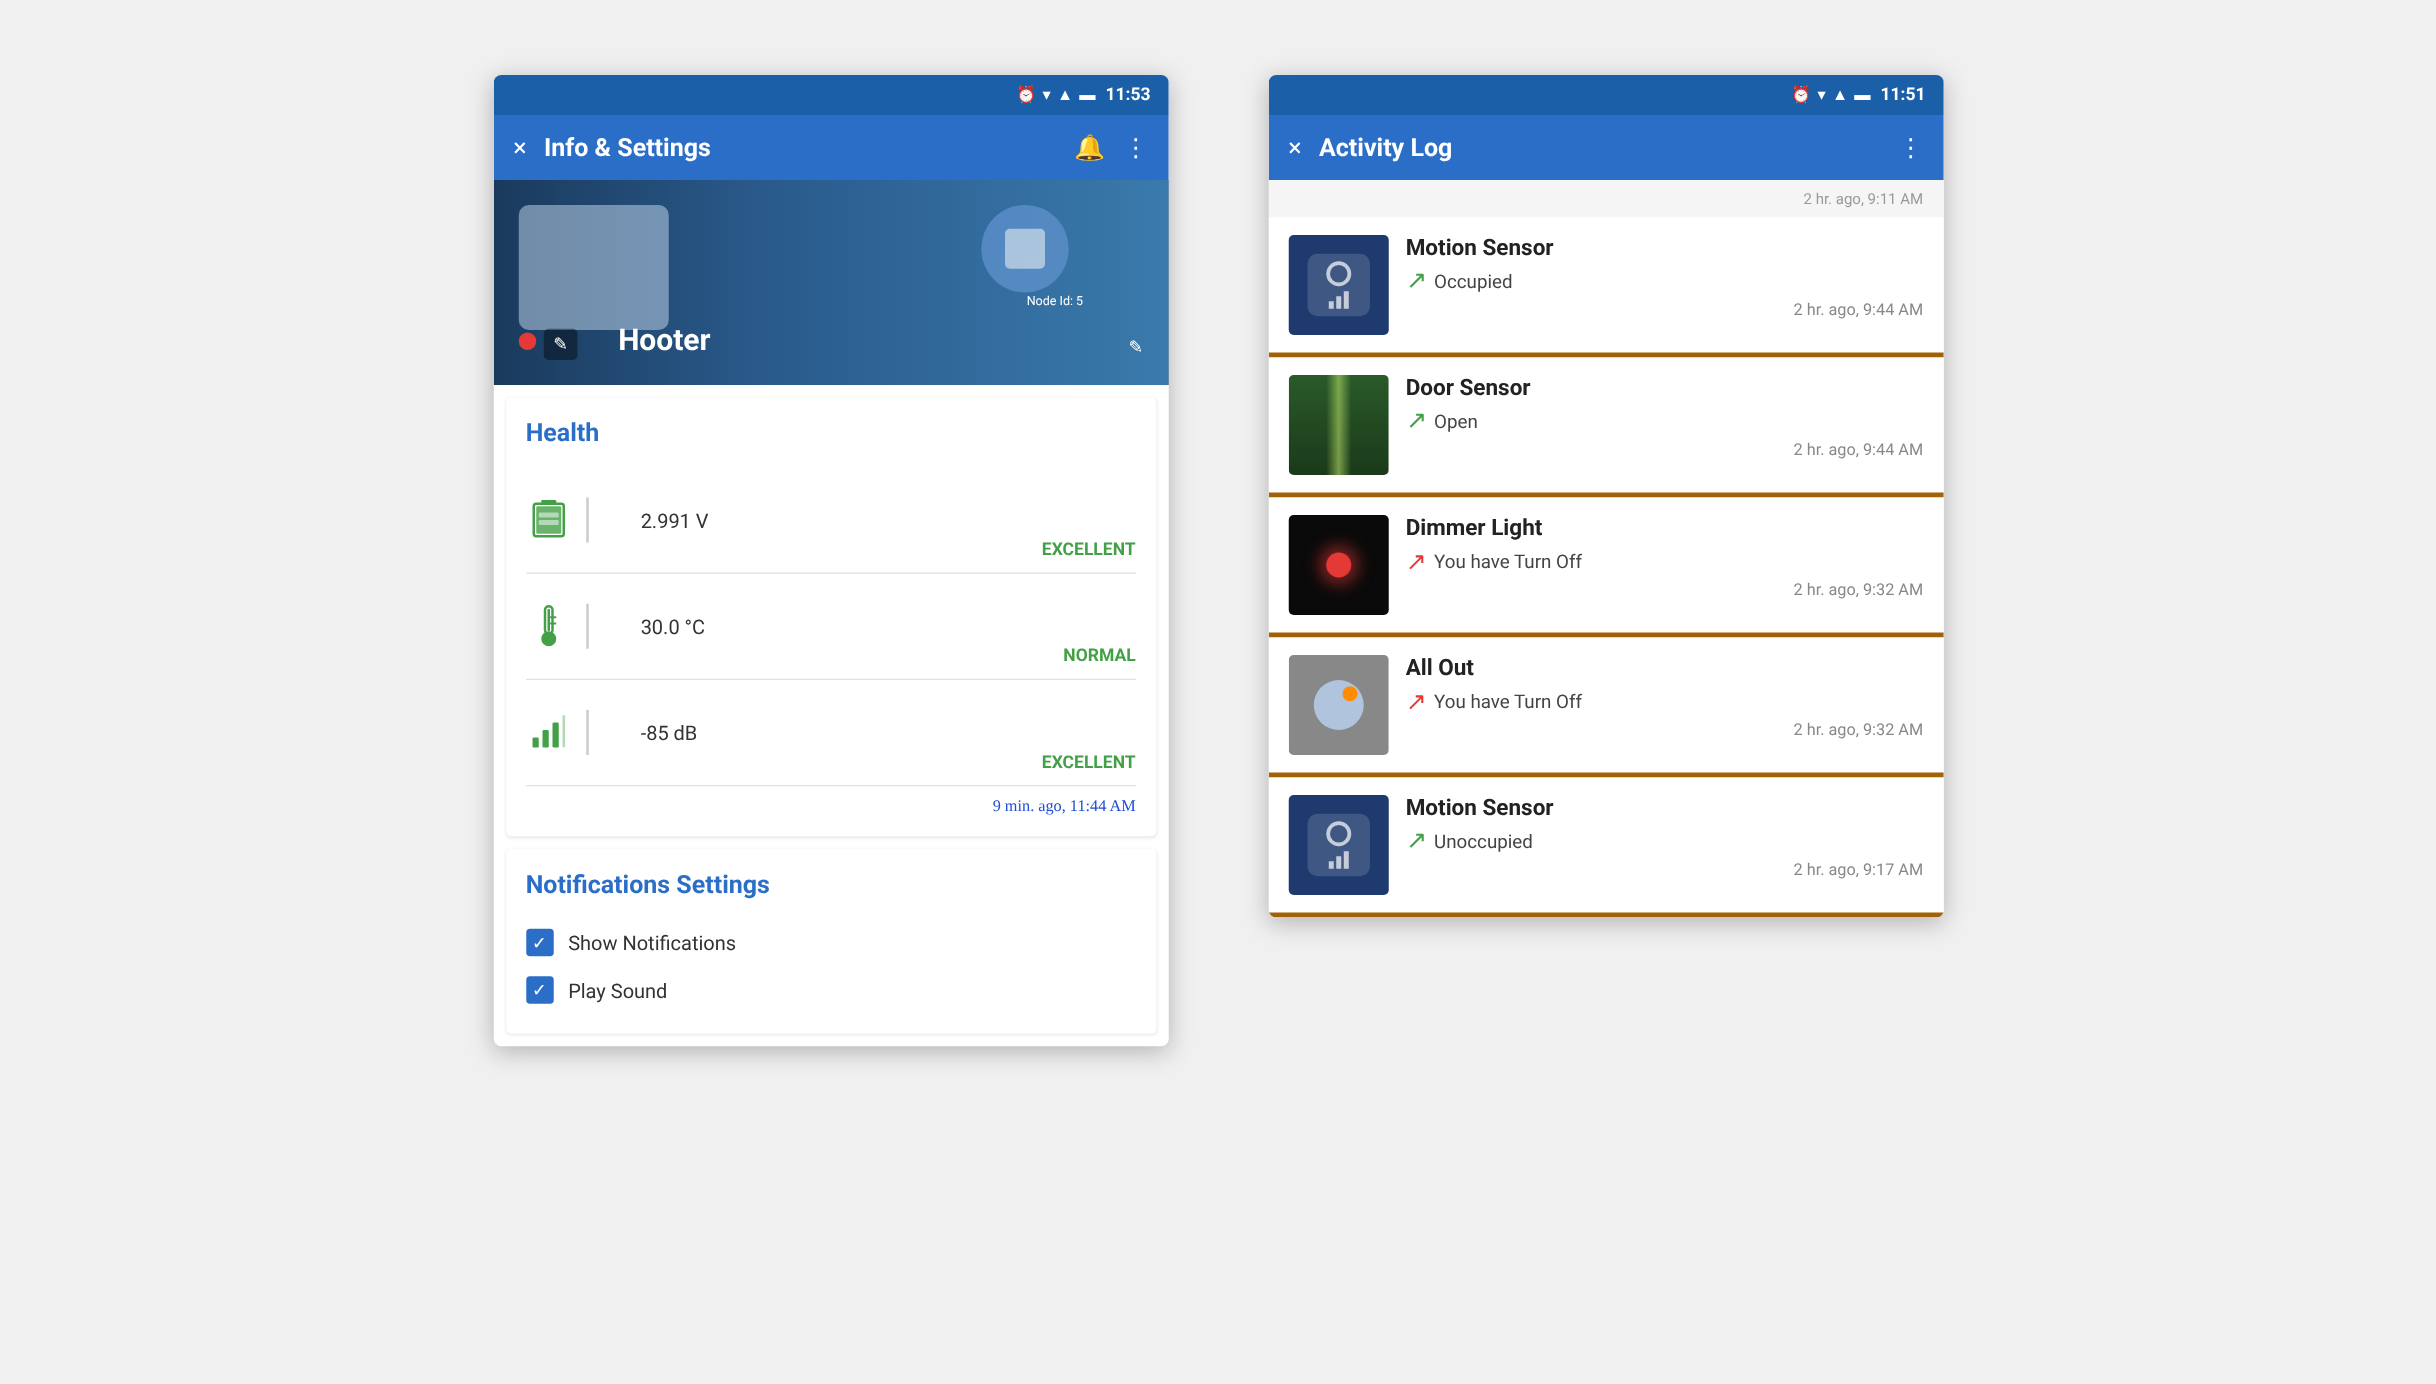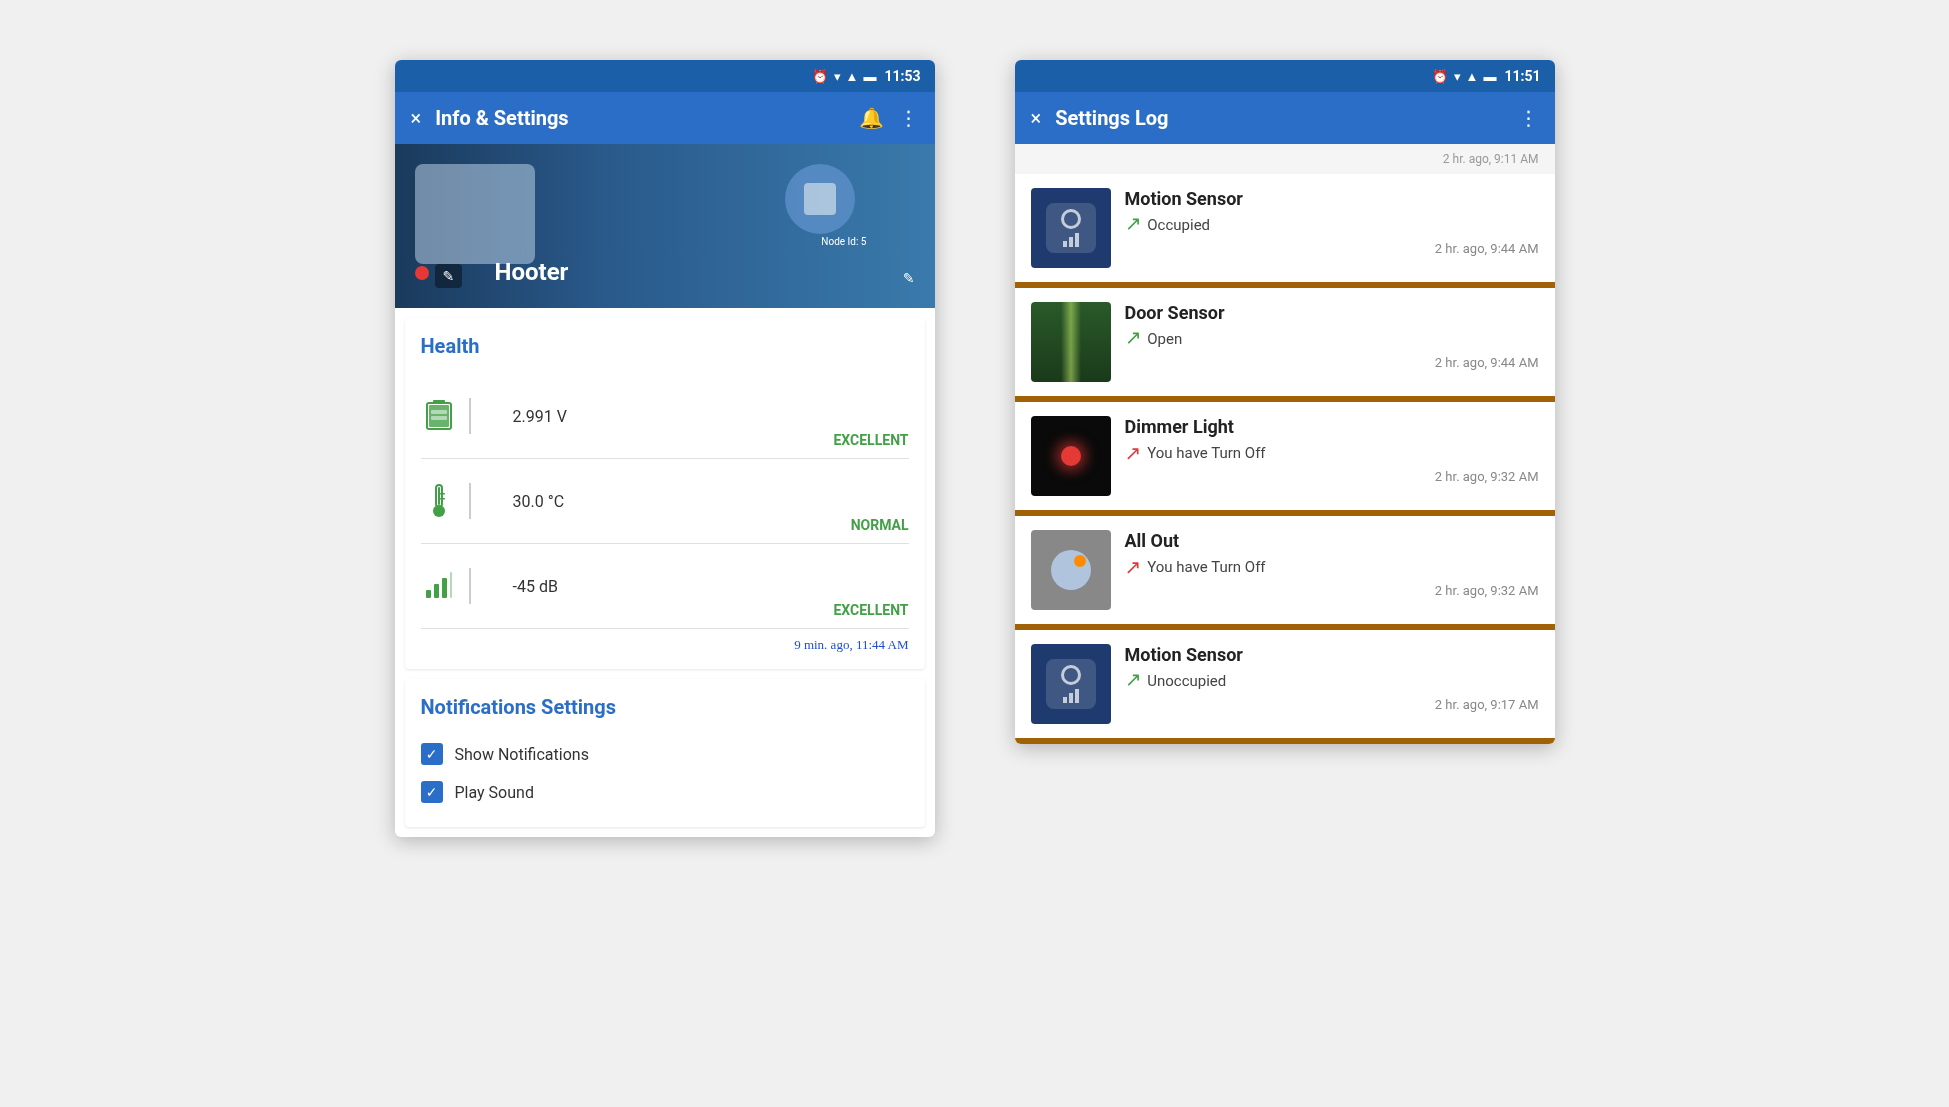--- a/index.html
+++ b/index.html
@@ -232,21 +232,21 @@
     .notif-label {
       font-size: 16px;
       color: #333;
     }
 
     
     .activity-entry {
       display: flex;
       align-items: flex-start;
       padding: 14px 16px;
-      border-bottom: 6px solid #a16207;
+      border-bottom: 4px solid #a16207;
       gap: 14px;
       background: white;
     }
     .activity-thumb {
       width: 80px;
       height: 80px;
       border-radius: 4px;
       flex-shrink: 0;
       overflow: hidden;
       display: flex;
@@ -468,21 +468,21 @@
     <div class="health-row">
       <div class="health-icon">
         <svg width="30" height="28" viewBox="0 0 30 28">
           <rect x="2" y="18" width="5" height="8" rx="1" fill="#43a047"></rect>
           <rect x="10" y="12" width="5" height="14" rx="1" fill="#43a047"></rect>
           <rect x="18" y="6" width="5" height="20" rx="1" fill="#43a047"></rect>
           <rect x="26" y="0" width="2" height="26" rx="1" fill="#43a047" opacity="0.4"></rect>
         </svg>
       </div>
       <div class="health-divider"></div>
-      <div class="health-value">-45 dB</div>
+      <div class="health-value">-85 dB</div>
       <div class="health-status status-excellent">EXCELLENT</div>
     </div>
 
     <div class="health-timestamp">9 min. ago, 11:44 AM</div>
   </div>
 
   <div class="card">
     <div class="card-title">Notifications Settings</div>
 
     <div class="notif-row">
@@ -504,21 +504,21 @@
       <span>⏰</span>
       <span>▾</span>
       <span>▲</span>
       <span>▬</span>
     </div>
     <span class="status-time">11:51</span>
   </div>
 
   <div class="app-bar">
     <span class="app-bar-icon">×</span>
-    <span class="app-bar-title">Settings Log</span>
+    <span class="app-bar-title">Activity Log</span>
     <span class="app-bar-icon">⋮</span>
   </div>
 
   <div class="partial-header">
     <span class="partial-header-text">2 hr. ago, 9:11 AM</span>
   </div>
 
   <div class="activity-entry">
     <div class="activity-thumb activity-thumb-motion">
       <div class="sensor-icon">

